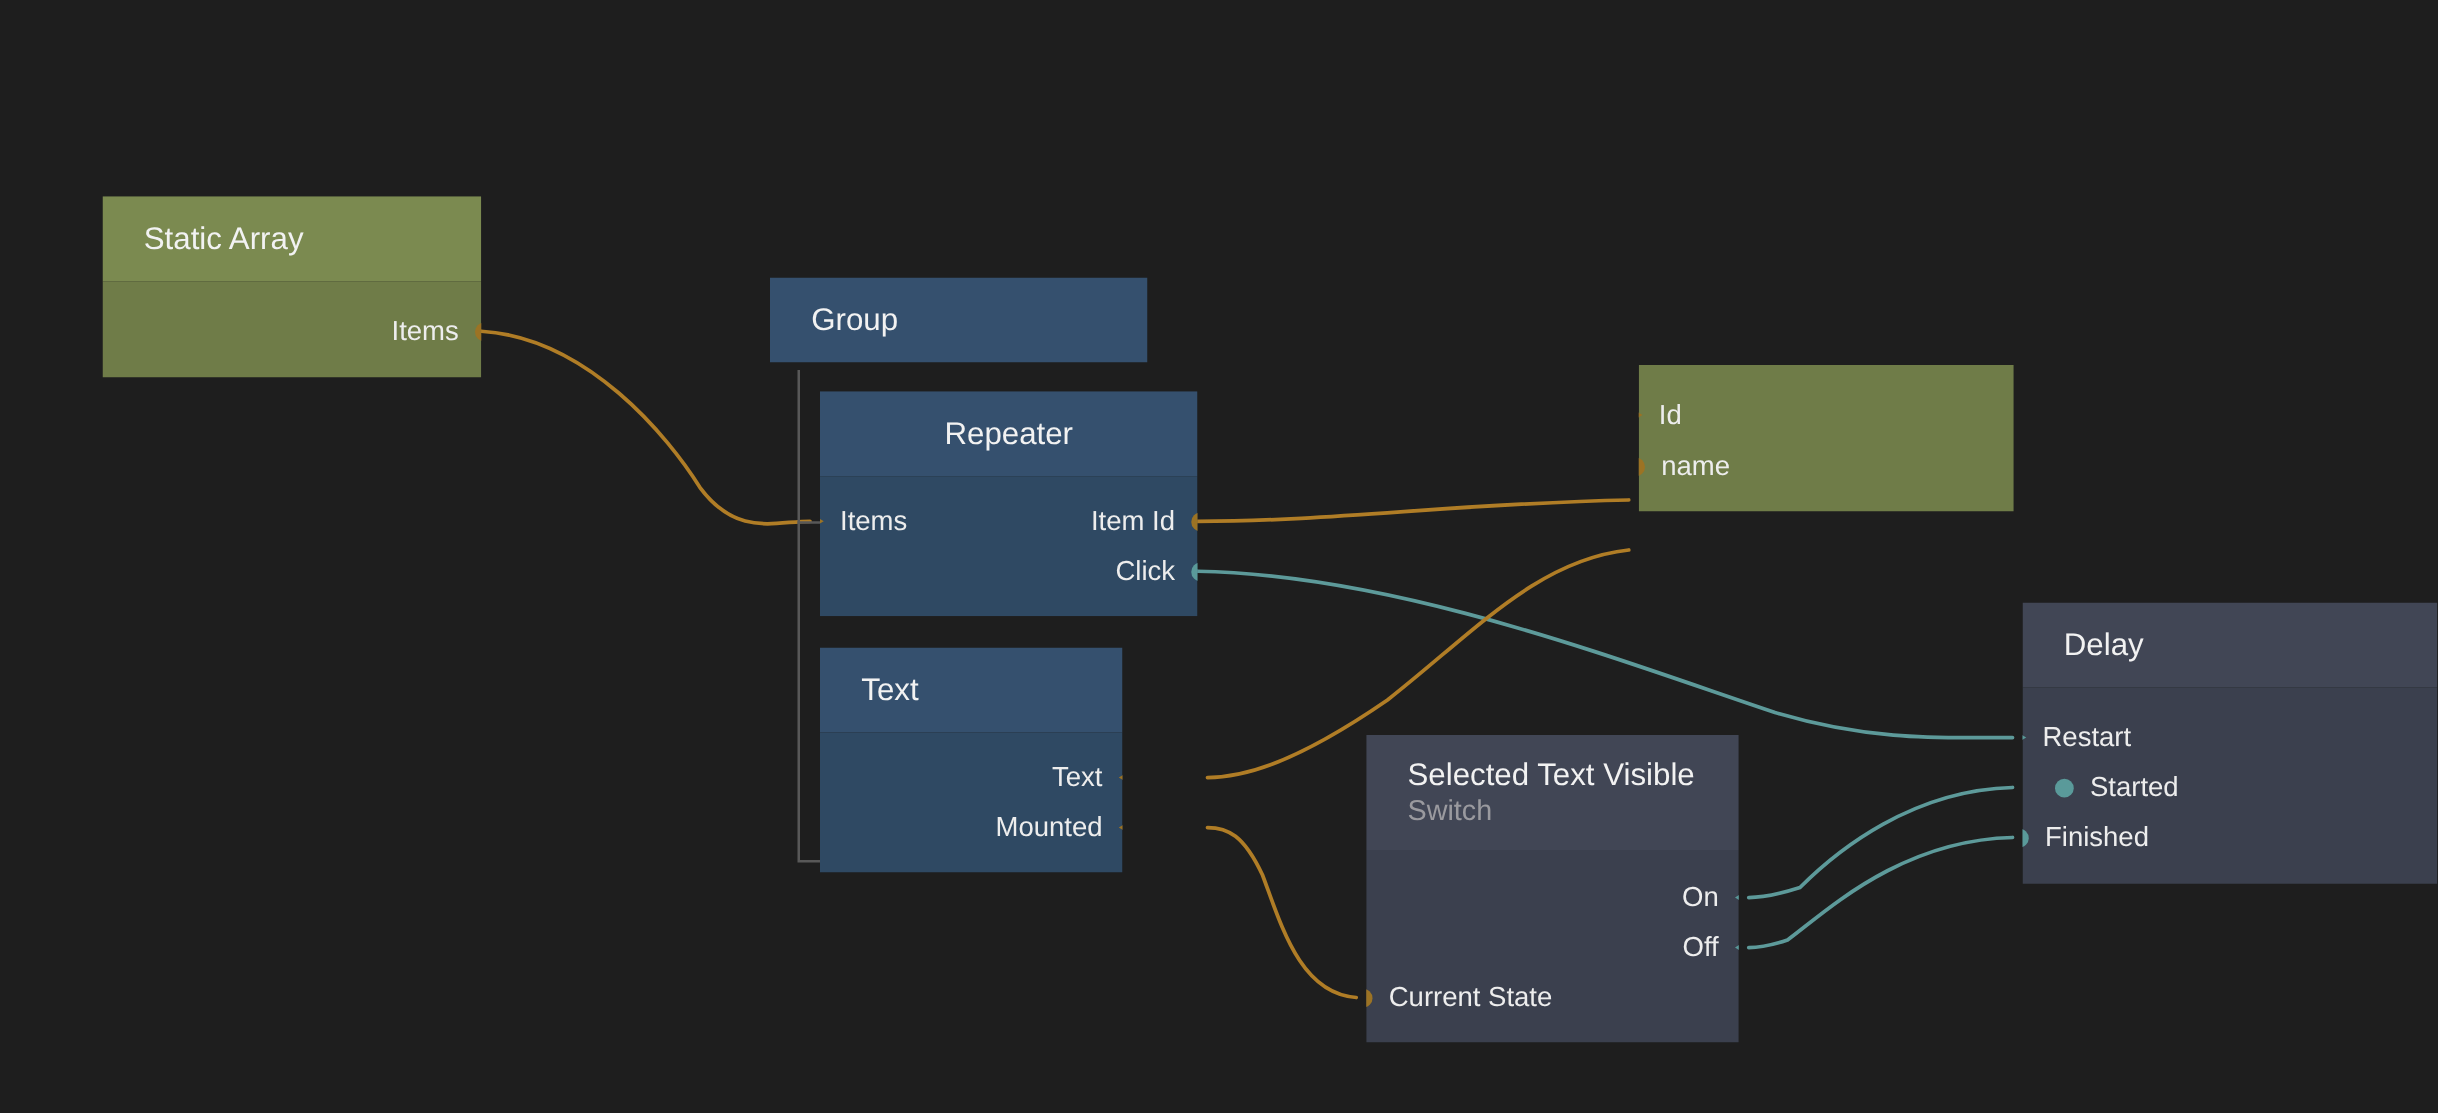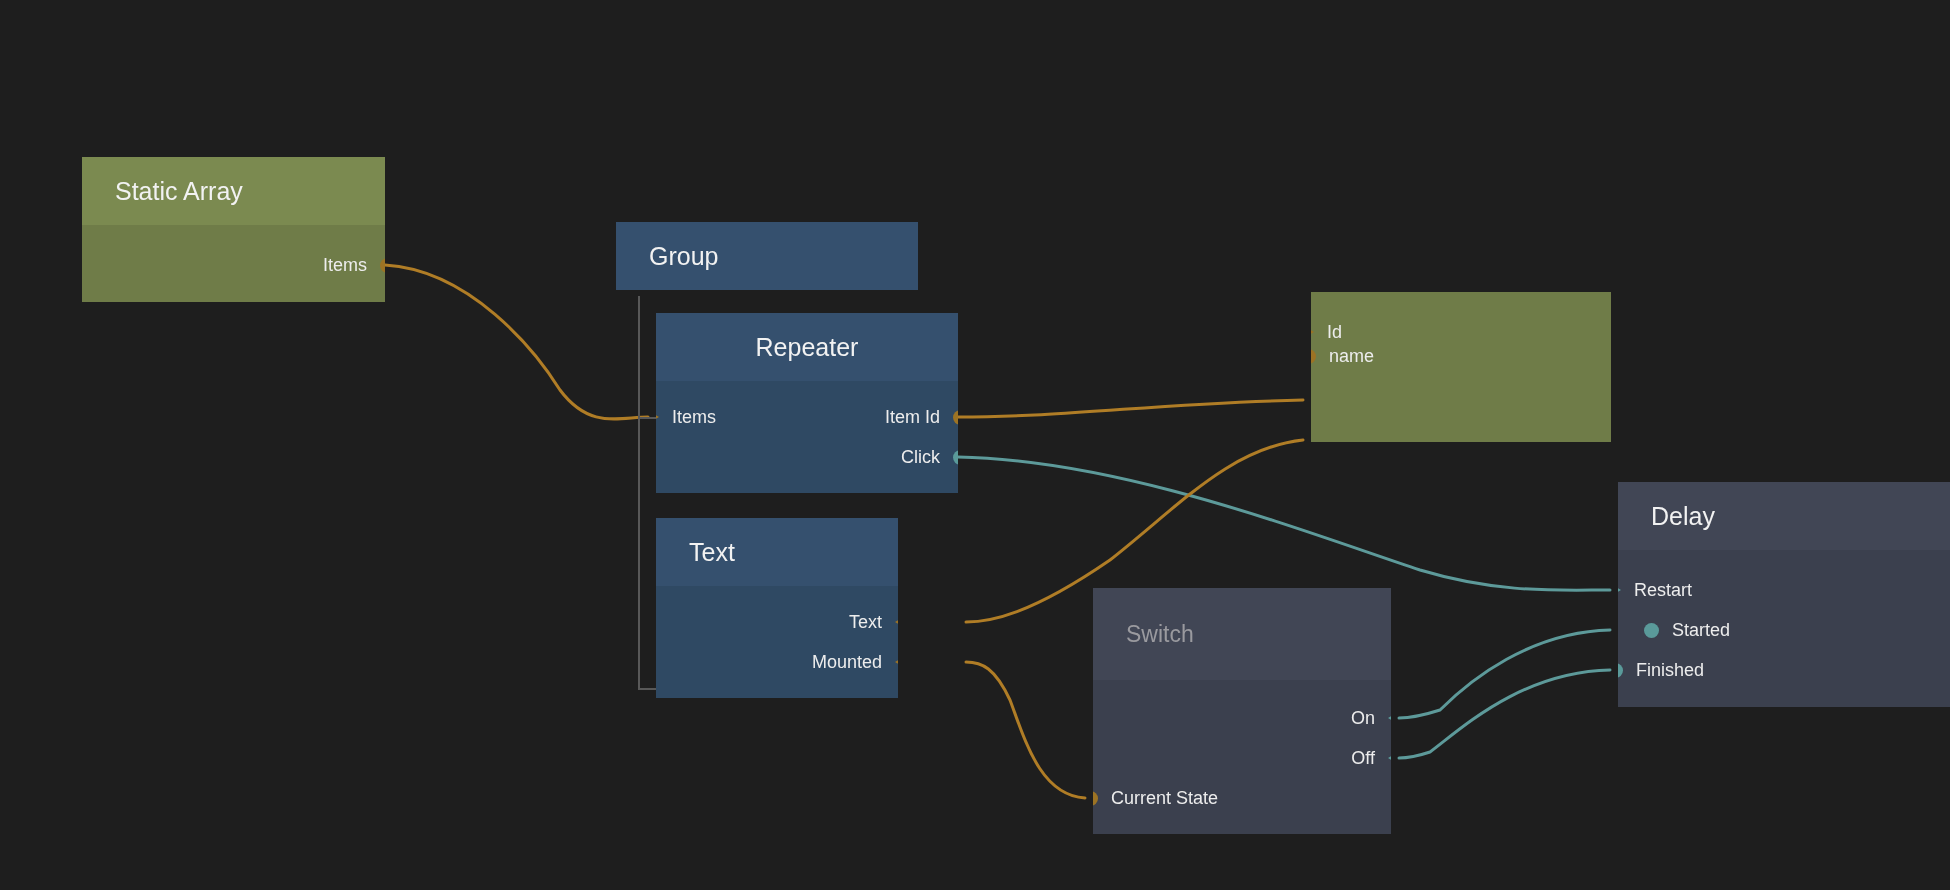--- a/index.html
+++ b/index.html
@@ -54,21 +54,21 @@
     position:absolute;
     display:flex;
     align-items:center;
     height:22px;
     white-space:nowrap;
   }
   .port-row.in  { left:18px;  justify-content:flex-start; }
   .port-row.out { right:18px; justify-content:flex-end; }
   .port-label {
     color:#ededed;
-    font-size:18px;
+    font-size:22px;
     font-weight:400;
     line-height:22px;
   }
   
   .n-green  .node-header { background:#7b8a50; }
   .n-green  .node-body   { background:#6f7c48; }
   .n-blue   .node-header { background:#35506e; }
   .n-blue   .node-body   { background:#2f4963; }
   .n-slate  .node-header { background:#414655; }
   .n-slate  .node-body   { background:#3b404e; }
@@ -167,26 +167,26 @@
             <span class="port-label">Text</span>
             <span style="width: 0px; height: 0px; display: inline-block; border-top: 8px solid transparent; border-bottom: 8px solid transparent; border-right: 13px solid rgb(156, 115, 36); margin-left: 13px; margin-right: -28px;"></span>
           </div>
           <div class="port-row out" style="top: 65px;">
             <span class="port-label">Mounted</span>
             <span style="width: 0px; height: 0px; display: inline-block; border-top: 8px solid transparent; border-bottom: 8px solid transparent; border-right: 13px solid rgb(156, 115, 36); margin-left: 13px; margin-right: -28px;"></span>
           </div>
         </div>
       </div>
       <div class="node n-green" style="left: 1311px; top: 292px; width: 300px; height: 185px;">
-        <div class="node-body" style="height: 150px;">
+        <div class="node-body" style="height: 117px;">
           <div class="port-row in" style="top: 29px;">
             <span style="width: 0px; height: 0px; display: inline-block; border-top: 8px solid transparent; border-bottom: 8px solid transparent; border-left: 13px solid rgb(156, 115, 36); margin-left: -28px; margin-right: 13px;"></span>
             <span class="port-label">Id</span>
           </div>
-          <div class="port-row in" style="top: 53px;">
+          <div class="port-row in" style="top: 70px;">
             <span style="width: 15px; height: 15px; border-radius: 50%; background: rgb(156, 115, 36); display: inline-block; margin-left: -28px; margin-right: 13px;"></span>
             <span class="port-label">name</span>
           </div>
         </div>
       </div>
       <div class="node n-slate" style="left: 1618px; top: 482px; width: 332px; height: 250px;">
         <div class="node-header" style="height: 68px;">
           <div class="node-title">Delay</div>
         </div>
         <div class="node-body" style="height: 157px; padding-left: 47px;">
@@ -199,20 +199,21 @@
             <span class="port-label">Started</span>
           </div>
           <div class="port-row in" style="top: 109px;">
             <span style="width: 15px; height: 15px; border-radius: 50%; background: rgb(90, 154, 154); display: inline-block; margin-left: -28px; margin-right: 13px;"></span>
             <span class="port-label">Finished</span>
           </div>
         </div>
       </div>
       <div class="node n-slate" style="left: 1093px; top: 588px; width: 298px; height: 246px;">
         <div class="node-header" style="height: 92px;">
+          <div class="node-title">Selected Text Visible</div>
           <div class="node-subtitle">Switch</div>
         </div>
         <div class="node-body" style="height: 154px;">
           <div class="port-row in" style="top: 107px;">
             <span style="width: 15px; height: 15px; border-radius: 50%; background: rgb(156, 115, 36); display: inline-block; margin-left: -28px; margin-right: 13px;"></span>
             <span class="port-label">Current State</span>
           </div>
           <div class="port-row out" style="top: 27px;">
             <span class="port-label">On</span>
             <span style="width: 0px; height: 0px; display: inline-block; border-top: 8px solid transparent; border-bottom: 8px solid transparent; border-right: 13px solid rgb(90, 154, 154); margin-left: 13px; margin-right: -28px;"></span>

